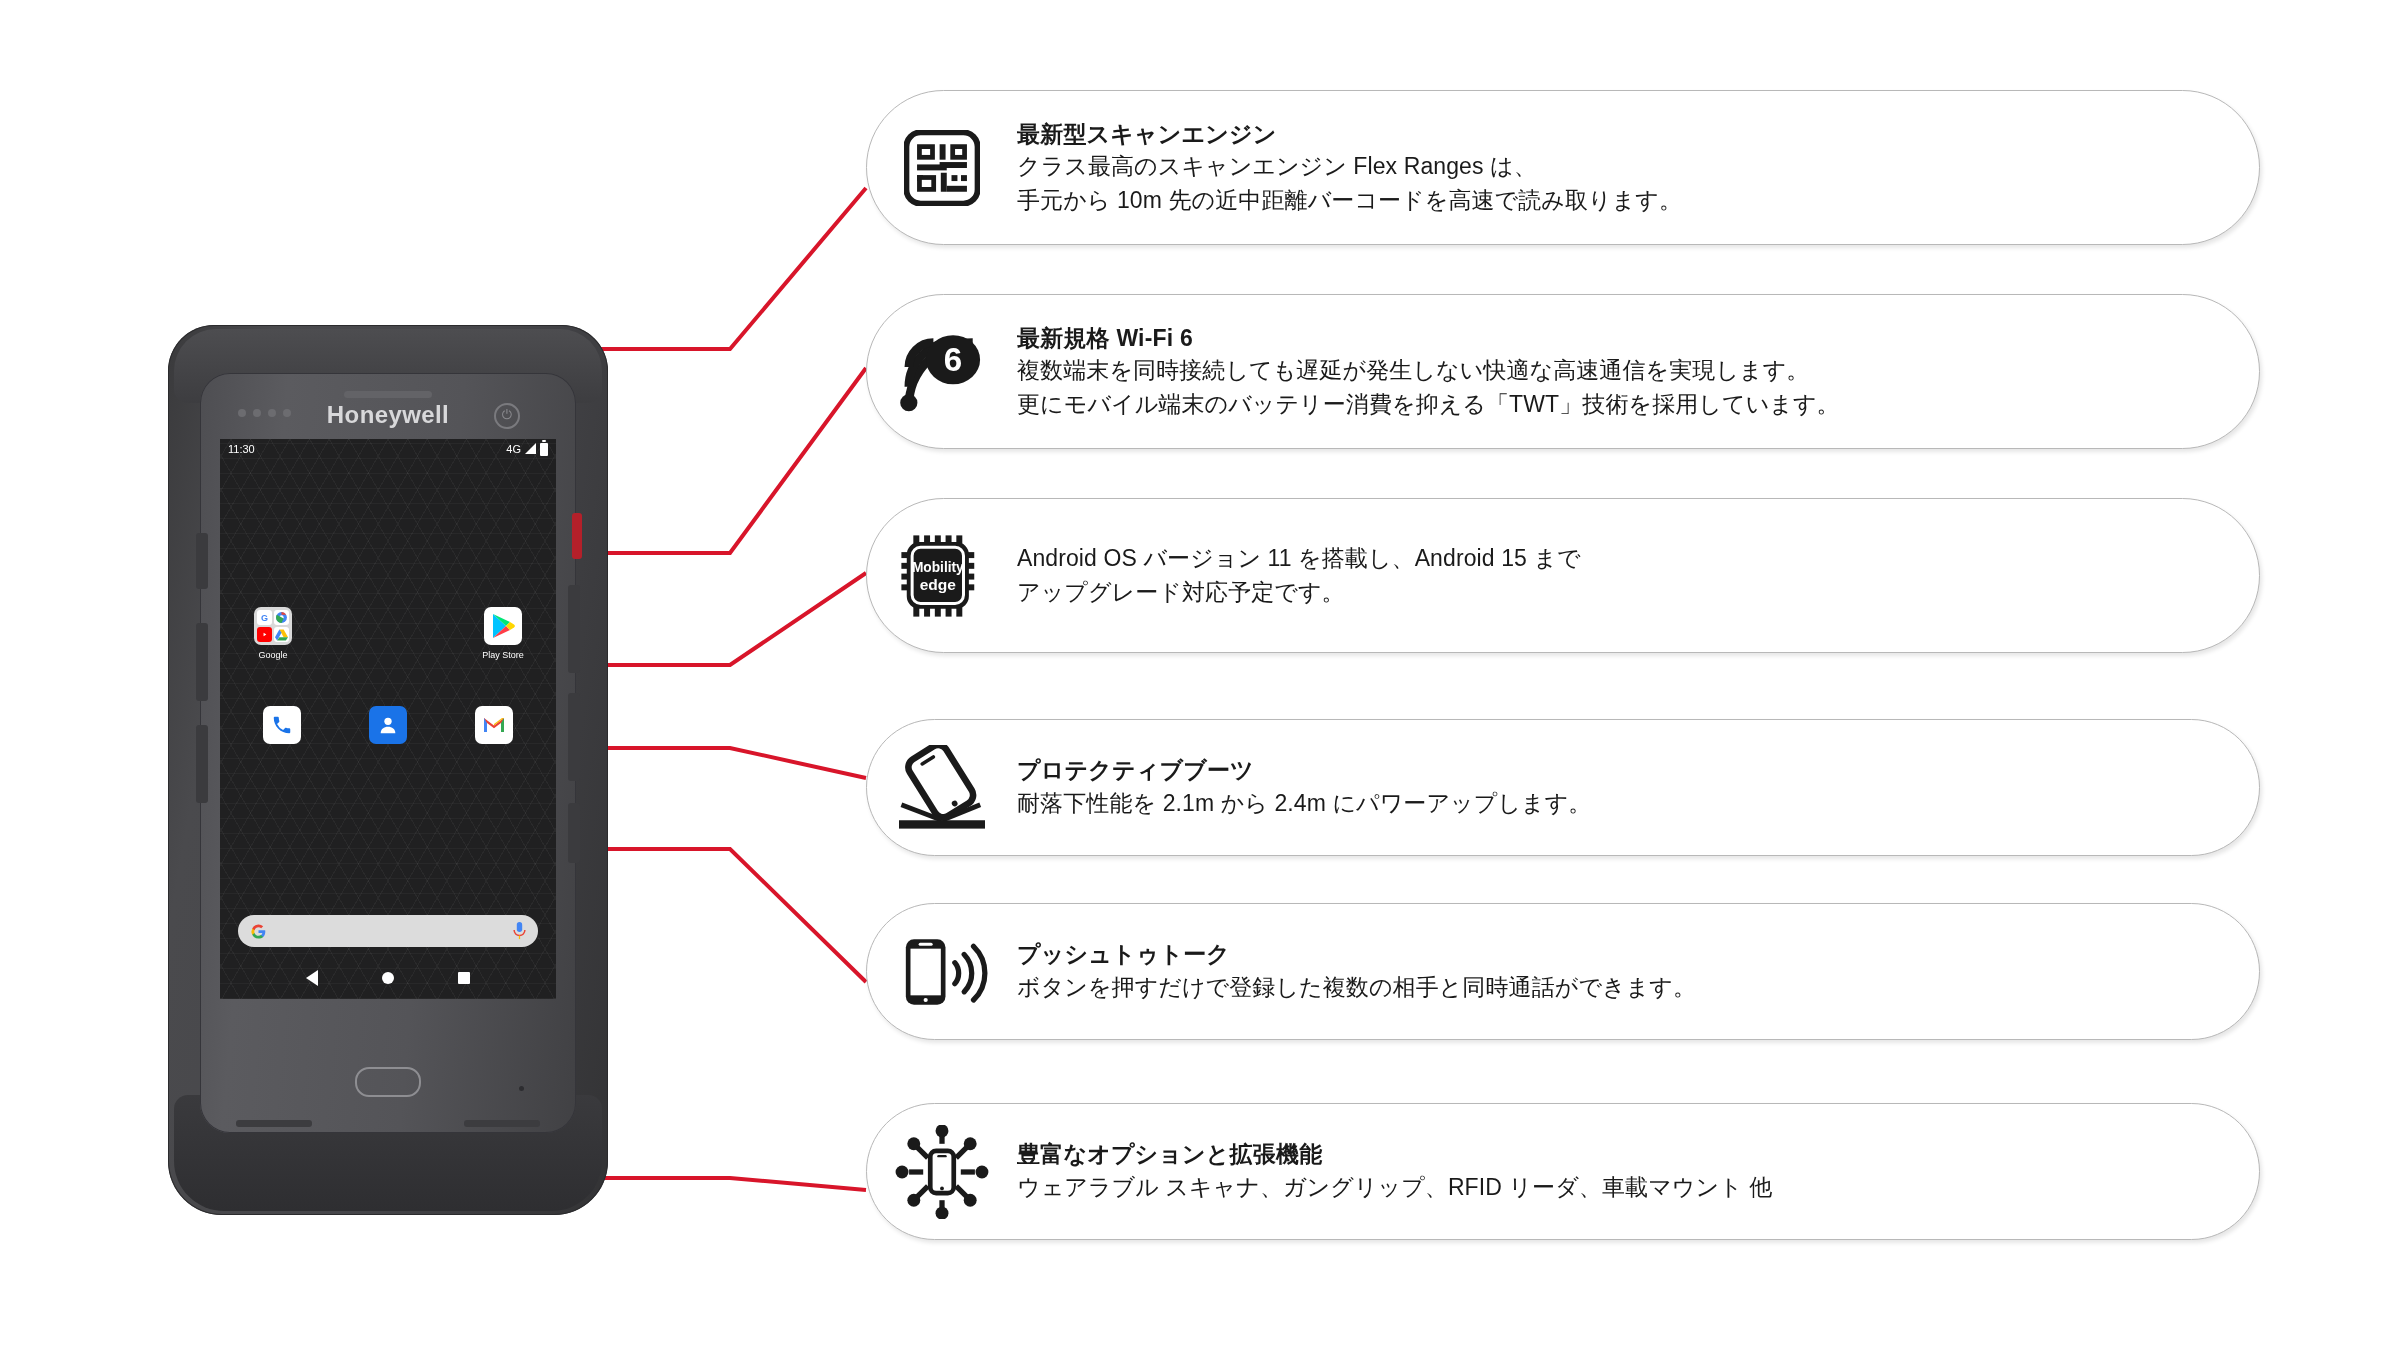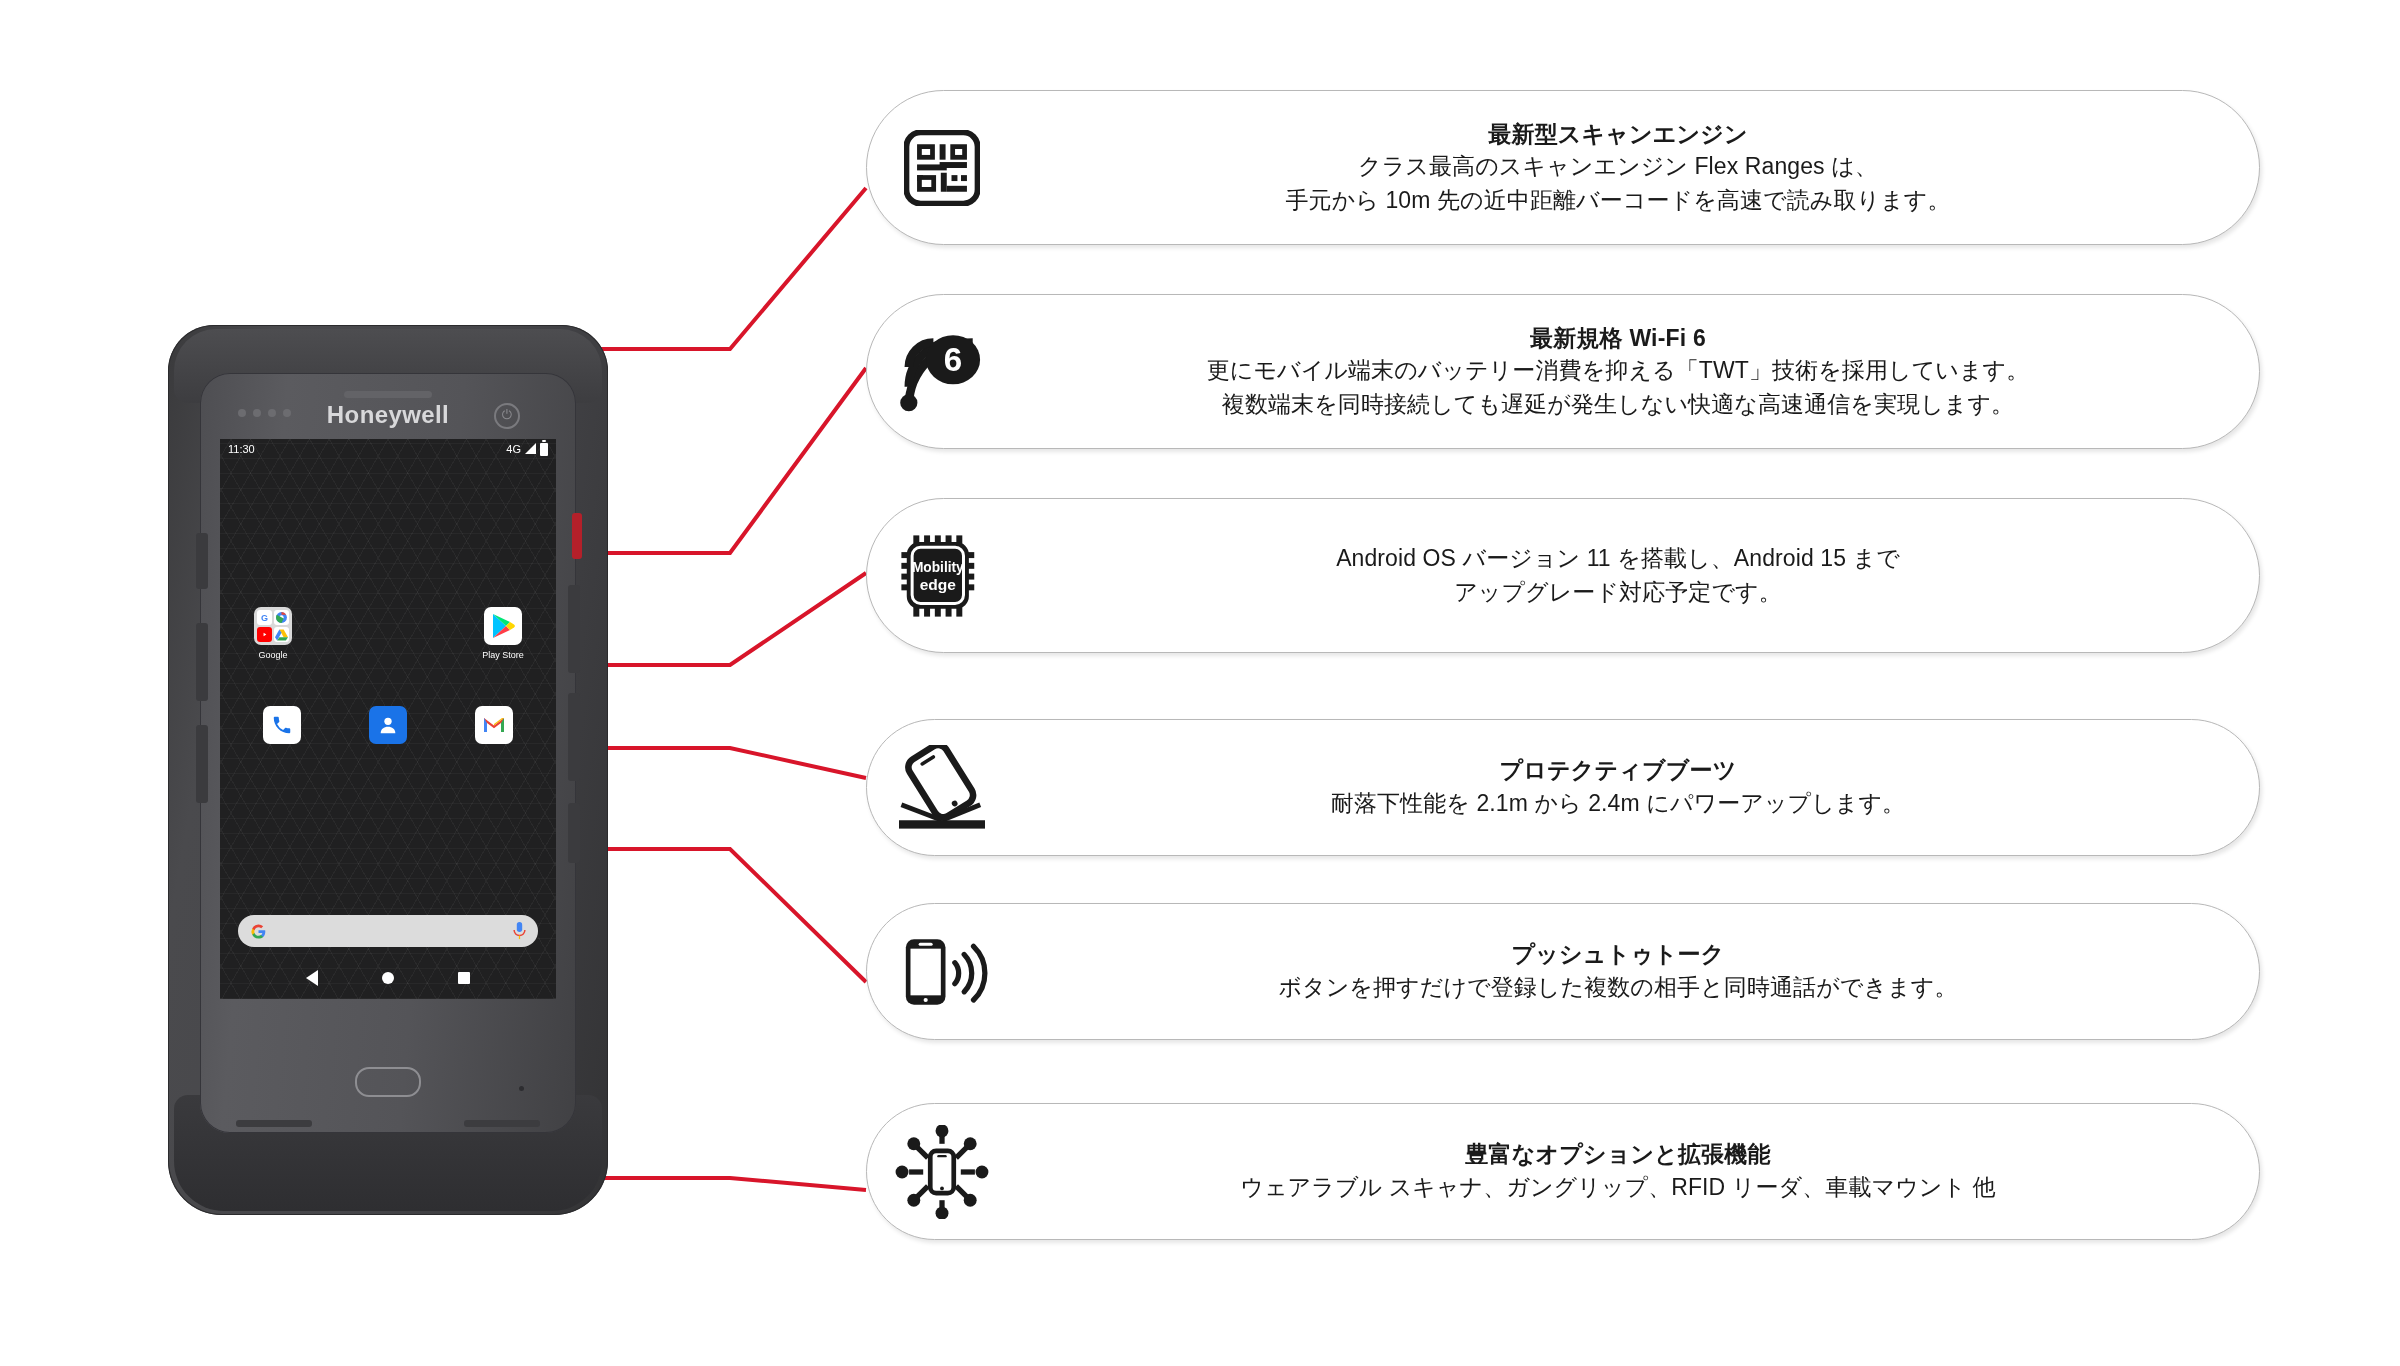--- a/index.html
+++ b/index.html
@@ -295,21 +295,20 @@
     flex: 0 0 auto;
     width: 150px;
     display: flex;
     align-items: center;
     justify-content: center;
     color: #1a1a1a;
   }
   .card-text {
     flex: 1 1 auto;
     padding-right: 40px;
-    text-align: center;
   }
   .card-title {
     font-size: 23px;
     font-weight: bold;
     color: #1a1a1a;
     line-height: 1.42;
     letter-spacing: .2px;
   }
   .card-line {
     font-size: 23px;
@@ -509,22 +508,22 @@
           <path d="M8 44 A36 36 0 0 1 44 8"></path>
           <path d="M8 28 A20 20 0 0 1 28 8"></path>
         </g>
         <circle cx="8" cy="57" r="7" fill="#1a1a1a"></circle>
         <ellipse cx="44" cy="22" rx="22" ry="20" fill="#1a1a1a"></ellipse>
         <text x="44" y="31" font-family="&quot;Liberation Sans&quot;, sans-serif" font-size="27" font-weight="bold" fill="#ffffff" text-anchor="middle">6</text>
       </svg>
     </div>
     <div class="card-text">
       <div class="card-title">最新規格 Wi-Fi 6</div>
+      <div class="card-line">複数端末を同時接続しても遅延が発生しない快適な高速通信を実現します。</div>
       <div class="card-line">更にモバイル端末のバッテリー消費を抑える「TWT」技術を採用しています。</div>
-      <div class="card-line">複数端末を同時接続しても遅延が発生しない快適な高速通信を実現します。</div>
     </div>
   </div>
 
   <div class="card" style="left:866px; top:498px; width:1394px; height:155px;">
     <div class="card-icon">
       <svg width="86" height="86" viewBox="0 0 72 72">
         <g fill="#1a1a1a">
           <rect x="12" y="2" width="5" height="9"></rect>
             <rect x="21" y="2" width="5" height="9"></rect>
           <rect x="30" y="2" width="5" height="9"></rect>

